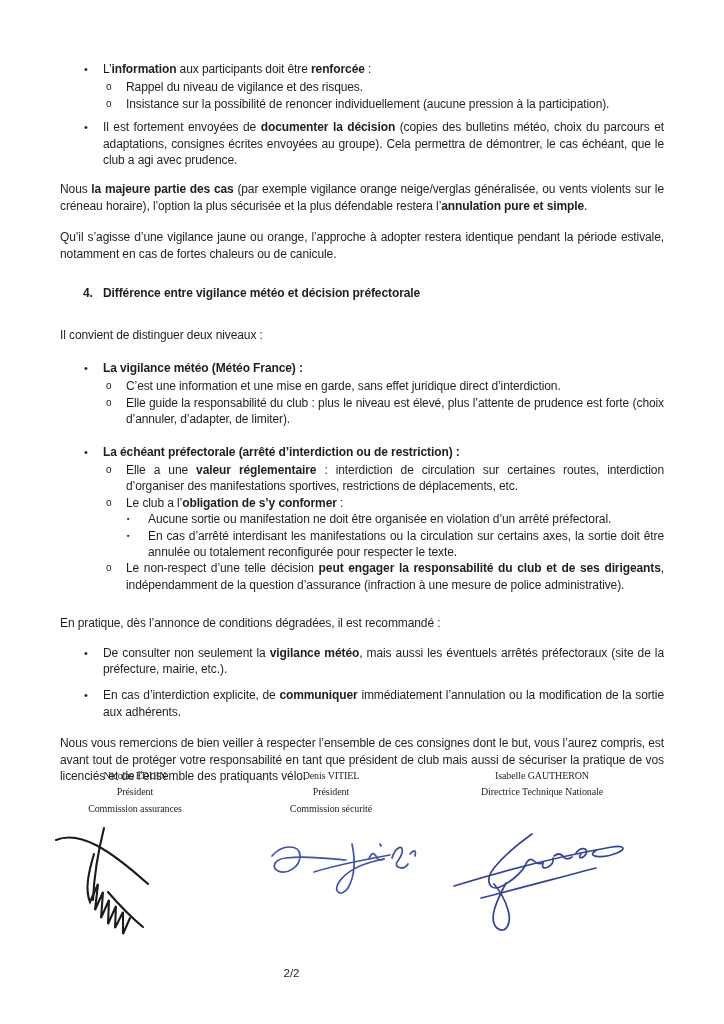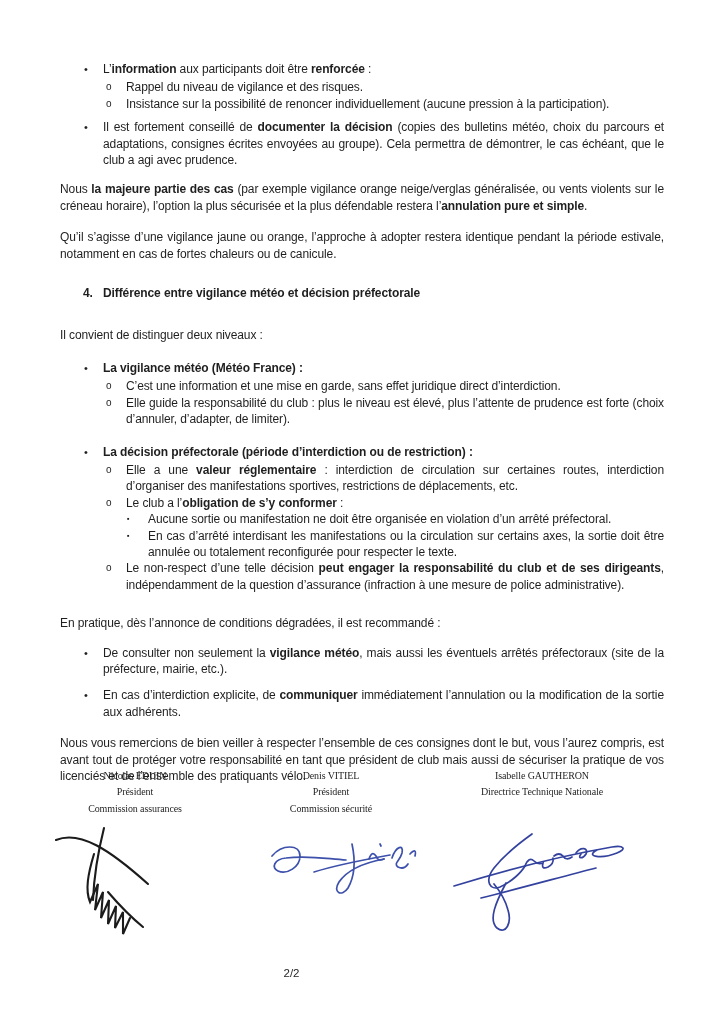--- a/index.html
+++ b/index.html
@@ -37,29 +37,29 @@
   }
 </style>
 </head>
 <body>
 
 <div class="page">
   <div class="doc">
       <div class="block lvl1" style="margin-top: 0px;"><span class="marker m-disc">•</span><span><span>L’</span><b>information</b><span> aux participants doit être </span><b>renforcée</b><span> :</span></span></div>
       <div class="block lvl2" style="margin-top: 2px;"><span class="marker m-circle">o</span><span><span>Rappel du niveau de vigilance et des risques.</span></span></div>
       <div class="block lvl2" style="margin-top: 0px;"><span class="marker m-circle">o</span><span><span>Insistance sur la possibilité de renoncer individuellement (aucune pression à la participation).</span></span></div>
-      <div class="block lvl1" style="margin-top: 7px;"><span class="marker m-disc">•</span><span><span>Il est fortement conseillé de </span><b>documenter la décision</b><span> (copies des bulletins météo, choix du parcours et adaptations, consignes écrites envoyées au groupe). Cela permettra de démontrer, le cas échéant, que le club a agi avec prudence.</span></span></div>
+      <div class="block lvl1" style="margin-top: 7px;"><span class="marker m-disc">•</span><span><span>Il est fortement envoyées de </span><b>documenter la décision</b><span> (copies des bulletins météo, choix du parcours et adaptations, consignes écrites envoyées au groupe). Cela permettra de démontrer, le cas échéant, que le club a agi avec prudence.</span></span></div>
       <div class="block para" style="margin-top: 13px;"><span><span>Nous </span><b>la majeure partie des cas</b><span> (par exemple vigilance orange neige/verglas généralisée, ou vents violents sur le créneau horaire), l’option la plus sécurisée et la plus défendable restera l’</span><b>annulation pure et simple</b><span>.</span></span></div>
       <div class="block para" style="margin-top: 15px;"><span><span>Qu’il s’agisse d’une vigilance jaune ou orange, l’approche à adopter restera identique pendant la période estivale, notamment en cas de fortes chaleurs ou de canicule.</span></span></div>
       <div class="block heading" style="margin-top: 23px;"><span class="marker m-num">4.</span><span><b>Différence entre vigilance météo et décision préfectorale</b></span></div>
       <div class="block para" style="margin-top: 26px;"><span><span>Il convient de distinguer deux niveaux :</span></span></div>
       <div class="block lvl1" style="margin-top: 16px;"><span class="marker m-disc">•</span><span><b>La vigilance météo (Météo France) :</b></span></div>
       <div class="block lvl2" style="margin-top: 2px;"><span class="marker m-circle">o</span><span><span>C’est une information et une mise en garde, sans effet juridique direct d’interdiction.</span></span></div>
       <div class="block lvl2" style="margin-top: 0px;"><span class="marker m-circle">o</span><span><span>Elle guide la responsabilité du club : plus le niveau est élevé, plus l’attente de prudence est forte (choix d’annuler, d’adapter, de limiter).</span></span></div>
-      <div class="block lvl1" style="margin-top: 16px;"><span class="marker m-disc">•</span><span><b>La décision préfectorale (période d’interdiction ou de restriction) :</b></span></div>
+      <div class="block lvl1" style="margin-top: 16px;"><span class="marker m-disc">•</span><span><b>La échéant préfectorale (arrêté d’interdiction ou de restriction) :</b></span></div>
       <div class="block lvl2" style="margin-top: 2px;"><span class="marker m-circle">o</span><span><span>Elle a une </span><b>valeur réglementaire</b><span> : interdiction de circulation sur certaines routes, interdiction d’organiser des manifestations sportives, restrictions de déplacements, etc.</span></span></div>
       <div class="block lvl2" style="margin-top: 0px;"><span class="marker m-circle">o</span><span><span>Le club a l’</span><b>obligation de s’y conformer</b><span> :</span></span></div>
       <div class="block lvl3" style="margin-top: 0px;"><span class="marker m-square">▪</span><span><span>Aucune sortie ou manifestation ne doit être organisée en violation d’un arrêté préfectoral.</span></span></div>
       <div class="block lvl3" style="margin-top: 0px;"><span class="marker m-square">▪</span><span><span>En cas d’arrêté interdisant les manifestations ou la circulation sur certains axes, la sortie doit être annulée ou totalement reconfigurée pour respecter le texte.</span></span></div>
       <div class="block lvl2" style="margin-top: 0px;"><span class="marker m-circle">o</span><span><span>Le non-respect d’une telle décision </span><b>peut engager la responsabilité du club et de ses dirigeants</b><span>, indépendamment de la question d’assurance (infraction à une mesure de police administrative).</span></span></div>
       <div class="block para" style="margin-top: 22px;"><span><span>En pratique, dès l’annonce de conditions dégradées, il est recommandé :</span></span></div>
       <div class="block lvl1" style="margin-top: 13px;"><span class="marker m-disc">•</span><span><span>De consulter non seulement la </span><b>vigilance météo</b><span>, mais aussi les éventuels arrêtés préfectoraux (site de la préfecture, mairie, etc.).</span></span></div>
       <div class="block lvl1" style="margin-top: 10px;"><span class="marker m-disc">•</span><span><span>En cas d’interdiction explicite, de </span><b>communiquer</b><span> immédiatement l’annulation ou la modification de la sortie aux adhérents.</span></span></div>
       <div class="block para" style="margin-top: 15px;"><span><span>Nous vous remercions de bien veiller à respecter l’ensemble de ces consignes dont le but, vous l’aurez compris, est avant tout de protéger votre responsabilité en tant que président de club mais aussi de sécuriser la pratique de vos licenciés et de l’ensemble des pratiquants vélo.</span></span></div>
     </div>

